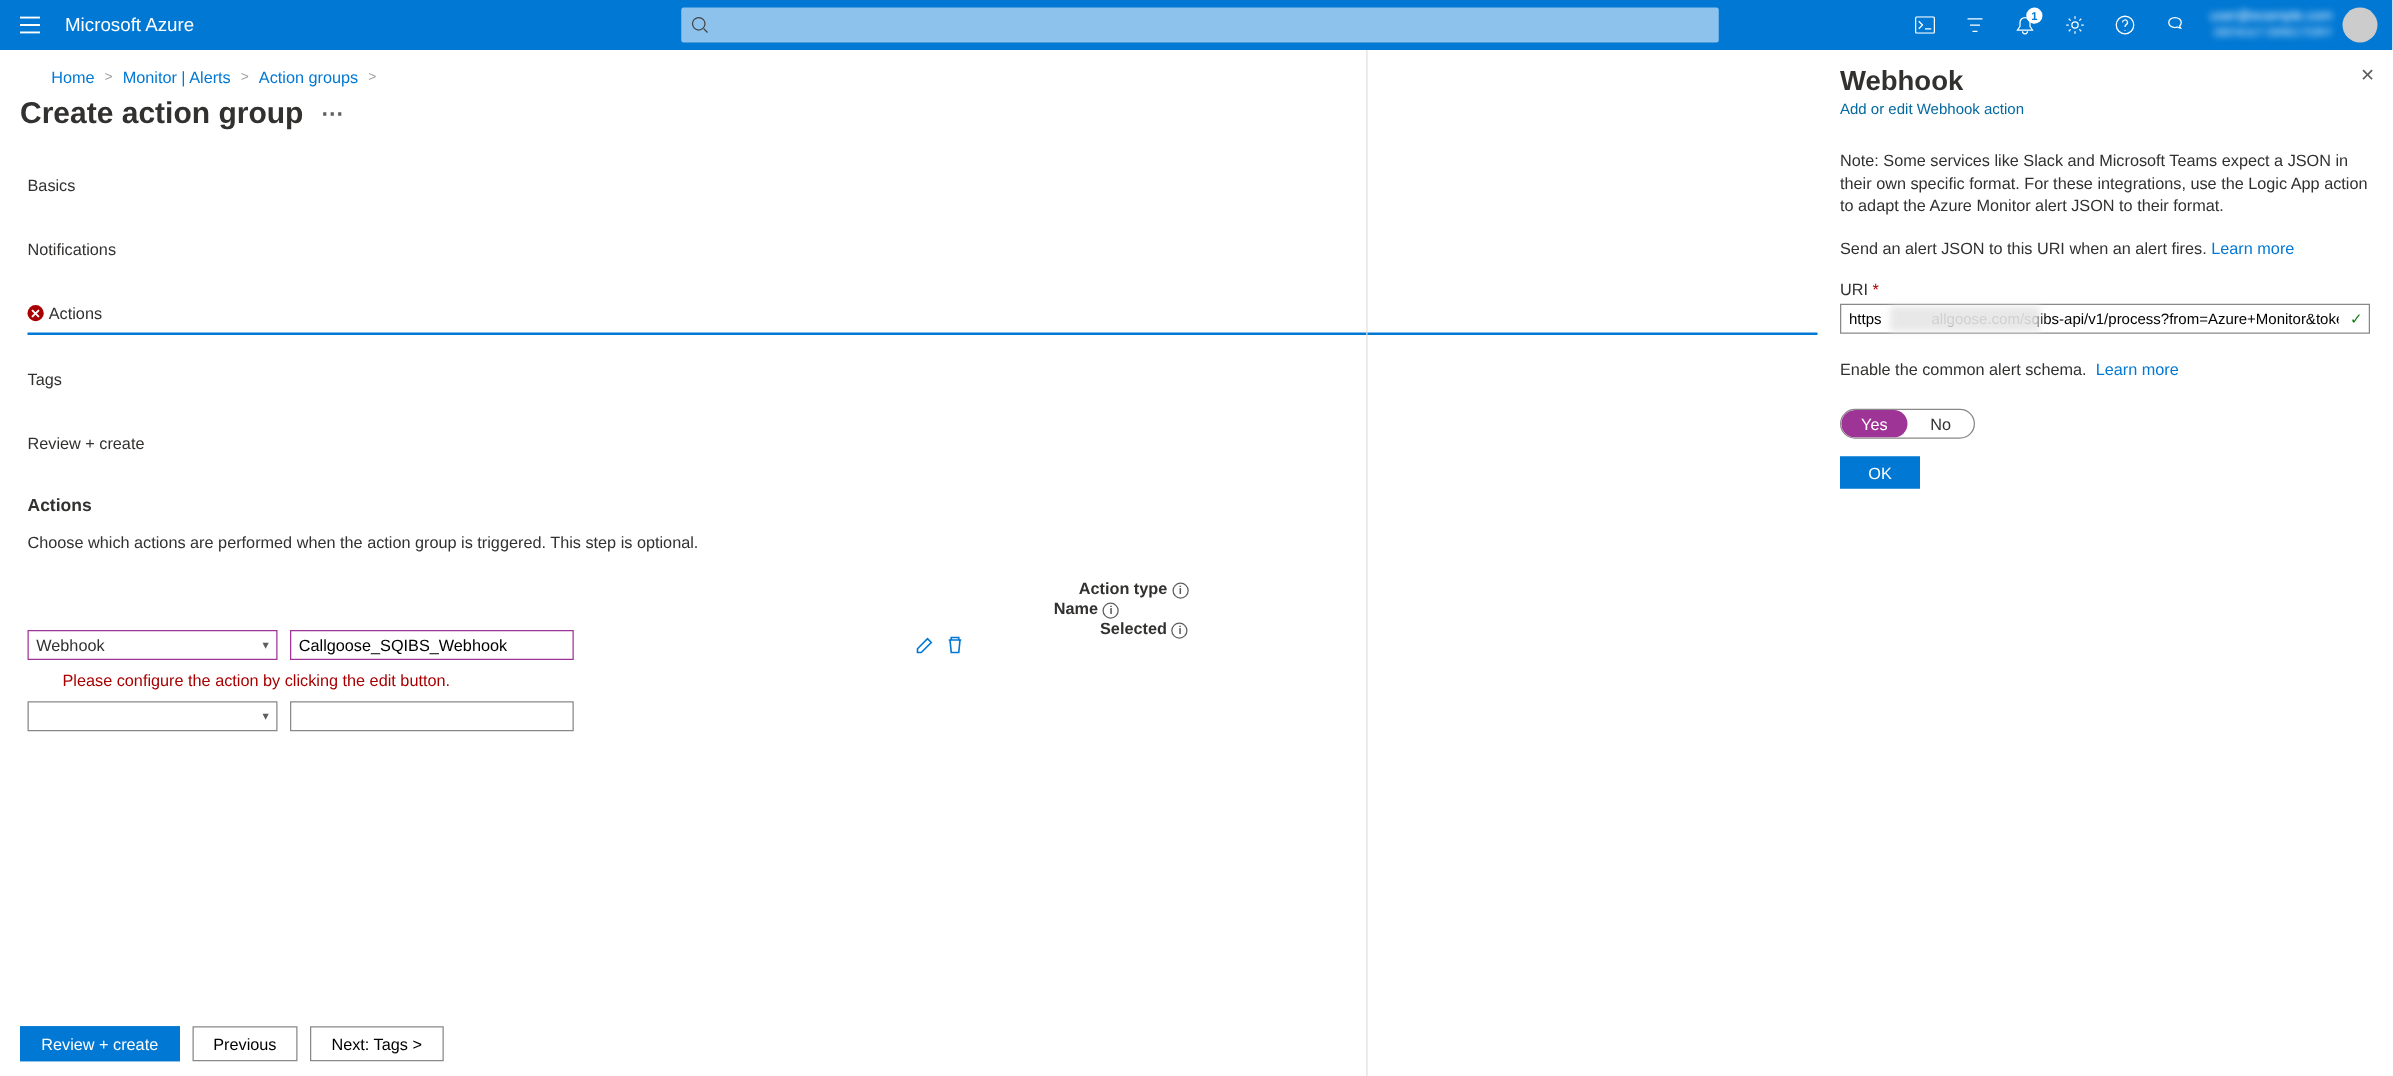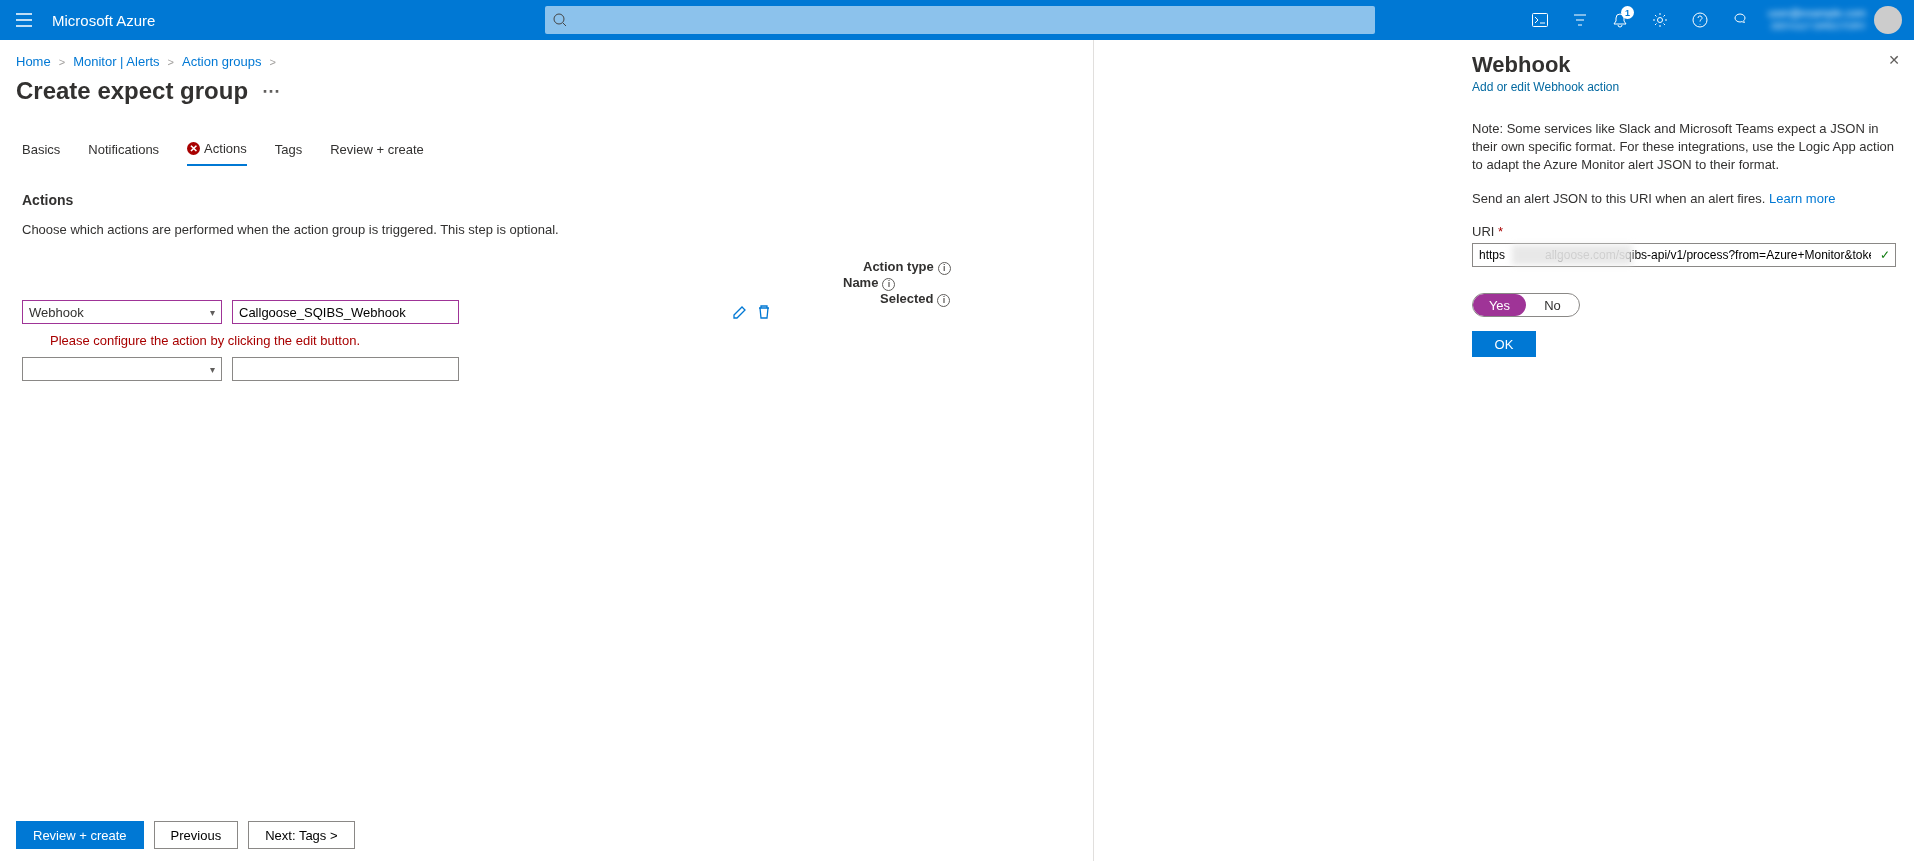--- a/index.html
+++ b/index.html
@@ -14,27 +14,27 @@
   .searchbox input{ border:none; background:transparent; outline:none; width:100%; font-size:13px; color:#2a2a2a;}
   .searchbox input::placeholder{color:#444;}
   .top-icons{ margin-left:auto; display:flex; align-items:center;}
   .top-icons .ticon{ width:40px; height:40px; display:flex; align-items:center; justify-content:center; cursor:pointer; position:relative;}
   .ticon svg{stroke:#fff; fill:none;}
   .notif-badge{position:absolute; top:6px; right:6px; background:#fff; color:#0078d4; font-size:9px; width:13px; height:13px; border-radius:50%; display:flex; align-items:center; justify-content:center; font-weight:600;}
   .account{ display:flex; align-items:center; padding:0 8px; font-size:11px; line-height:13px; text-align:right;}
   .account .blur{ filter:blur(3px);}
   .avatar{ width:28px; height:28px; border-radius:50%; background:#ccc; margin-left:8px;}
   
-  .crumbs{ display:flex; align-items:center; gap:8px; padding:14px 16px 4px 16px; font-size:13px; color:#605e5c;}
+  .crumbs{ display:flex; align-items:center; gap:8px; padding:14px 16px 4px 16px; font-size:13px; color:#605e5c;margin-left:25px;}
   .crumbs a{ color:#0078d4; text-decoration:none;}
   .crumb-sep{ color:#a19f9d; font-size:11px;}
   .page-title{ font-size:24px; font-weight:600; padding:4px 16px 0 16px; display:flex; align-items:center; gap:14px;}
   .more-dots{font-size:18px; color:#605e5c; letter-spacing:1px;}
   
-  .tabs{ display:flex; gap:28px; padding:36px 16px 0 22px; border-bottom:none; font-size:13px;}
+  .tabs{ display:flex; gap:28px; padding:36px 16px 0 22px; border-bottom:none; font-size:13px;flex-direction:column;}
   .tab{ padding-bottom:8px; cursor:pointer; color:#323130; display:flex; align-items:center; gap:4px;}
   .tab.active{ color:#323130; font-weight:400; border-bottom:2px solid #0078d4;}
   .tab .erricon{ width:13px; height:13px; border-radius:50%; background:#a80000; display:inline-flex; align-items:center; justify-content:center; color:#fff; font-size:10px; font-weight:bold;}
   
   .section-title{ font-weight:600; font-size:14px; margin:26px 0 14px 22px;}
   .help-text{ font-size:13px; color:#323130; margin:0 0 22px 22px;}
   
   .atable{ margin-left:22px;}
   .row{ display:flex; align-items:center; height:30px;}
   .hdr{ font-weight:600; font-size:13px; color:#323130; margin-bottom:8px;flex-direction:column;}
@@ -139,21 +139,21 @@
 <div class="crumbs">
   <a href="#">Home</a>
   <span class="crumb-sep">&gt;</span>
   <a href="#">Monitor | Alerts</a>
   <span class="crumb-sep">&gt;</span>
   <a href="#">Action groups</a>
   <span class="crumb-sep">&gt;</span>
 </div>
 
 <div class="page-title">
-  <span>Create expect group</span>
+  <span>Create action group</span>
   <span class="more-dots">⋯</span>
 </div>
 
 <div class="tabs">
   <div class="tab">Basics</div>
   <div class="tab">Notifications</div>
   <div class="tab active">
     <span class="erricon">✕</span>
     <span>Actions</span>
   </div>
@@ -224,18 +224,22 @@
     <a href="#">Learn more</a>
   </p>
 
   <div class="flabel"><span>URI</span> <span class="req">*</span></div>
   <div class="uri-wrap">
     <input class="uri-input" value="https            allgoose.com/sqibs-api/v1/process?from=Azure+Monitor&amp;token=d  .." style="">
     <span class="uri-check">✓</span>
     <div class="uri-obscure"></div>
   </div>
 
+  <p>
+    <span>Enable the common alert schema.</span>&nbsp;
+    <a href="#">Learn more</a>
+  </p>
   <div class="toggle">
     <span class="on">Yes</span>
     <span>No</span>
   </div>
   <div><button class="okbtn">OK</button></div>
 </div>
 
 </body></html>

